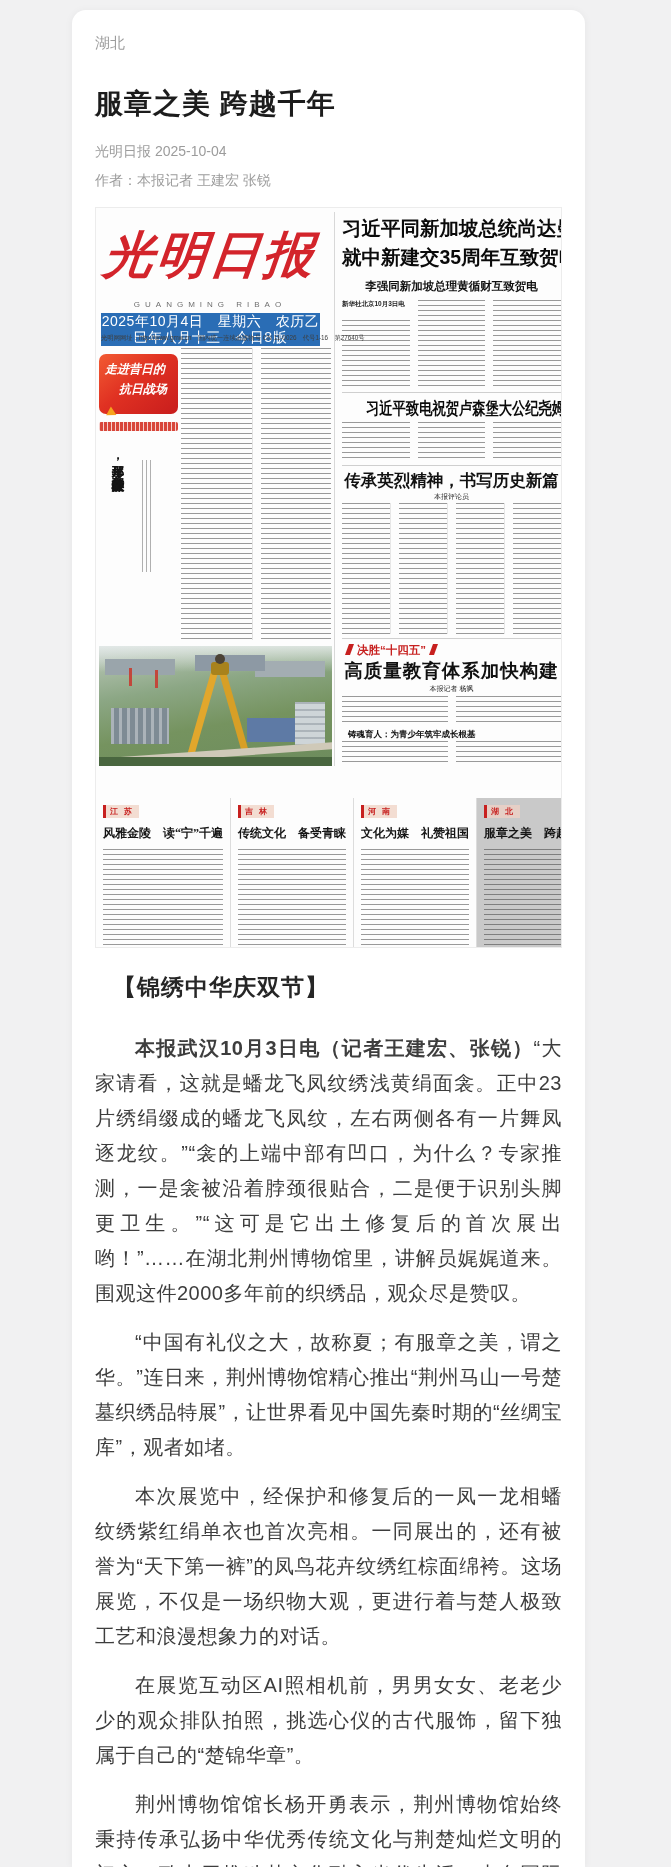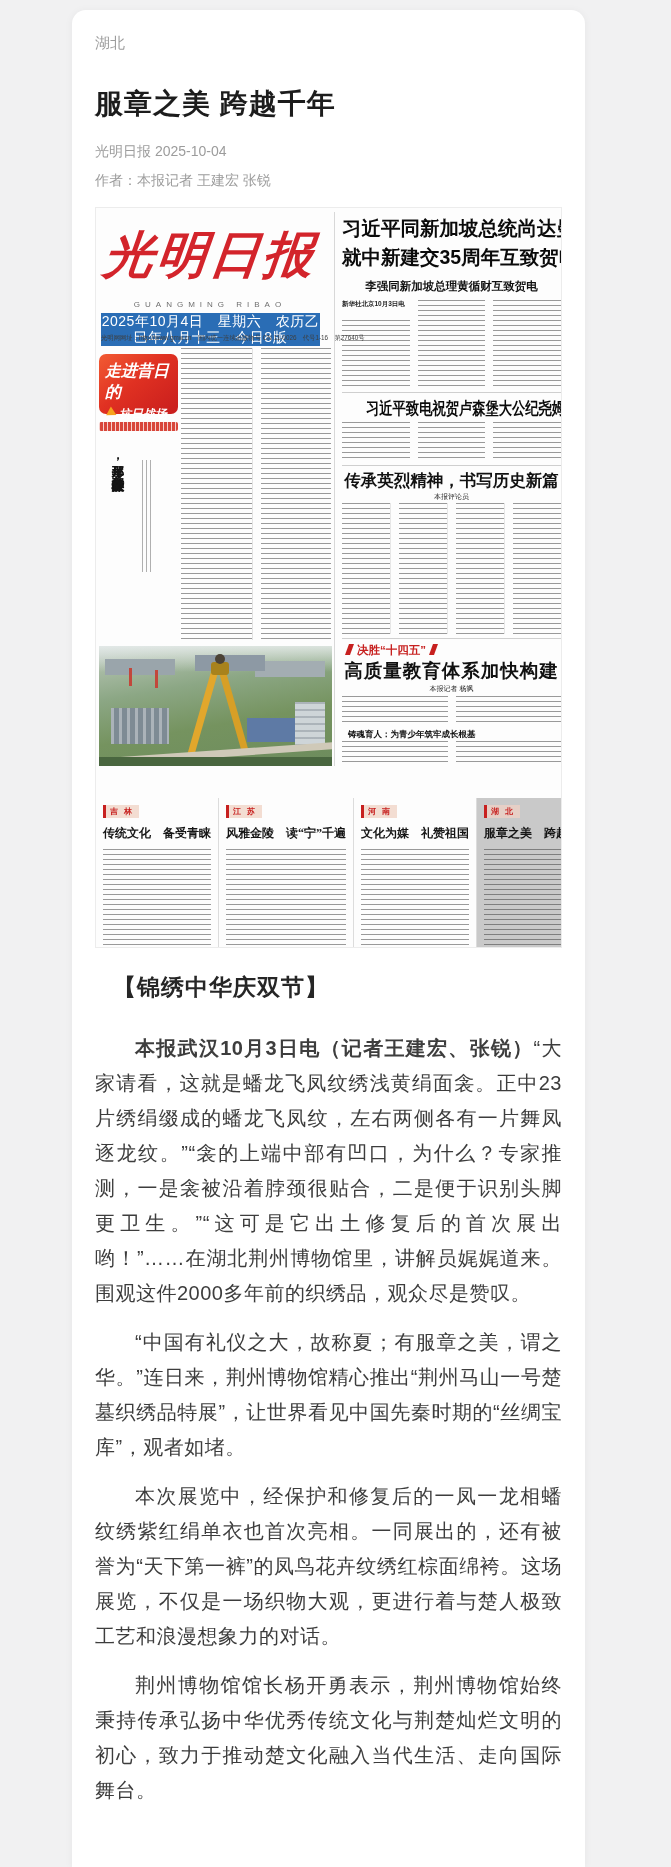--- a/index.html
+++ b/index.html
@@ -42,21 +42,21 @@
   #np-infoline{left:5px;top:126px;width:228px;font-size:6.6px;color:#3e3e3e;white-space:nowrap;
     transform:scaleX(.96);transform-origin:left top;}
 
   #np-micro-left{left:85px;top:140px;width:150px;height:292px;}
   #np-micro-left>div{border-right:1px solid #e3e3e3;}
   #np-micro-left>div:last-child{border-right:none;}
 
   #np-promo{left:3px;top:146px;width:79px;height:60px;border-radius:7px;
     background:linear-gradient(140deg,#f25b33 0%,#e03122 45%,#c81d1d 100%);
     color:#fff;font-style:italic;font-weight:bold;box-sizing:border-box;padding:7px 0 0 6px;}
-  #np-promo .l1{font-size:16px;}
+  #np-promo .l1{font-size:12px;}
   #np-promo .l2{font-size:12px;margin:3px 0 0 14px;}
   #np-promo-arrow{left:12px;top:200px;width:0;height:0;
     border-left:9px solid #f6a21e;border-top:5px solid transparent;border-bottom:5px solid transparent;
     transform:rotate(28deg);}
   #np-promo-strip{left:3px;top:214px;width:79px;height:9px;border-radius:2px;background:#d8463a;
     background-image:repeating-linear-gradient(90deg,rgba(255,255,255,.75) 0 1px,transparent 1px 4px);}
 
   #np-vhead{left:4px;top:248px;width:36px;height:190px;
     writing-mode:vertical-rl;text-orientation:upright;
     font-family:"Liberation Serif","DejaVu Serif",serif;font-weight:bold;
@@ -230,27 +230,27 @@
       <div class="ph" id="ph-leg2"></div>
       <div class="ph" id="ph-apex"></div>
       <div class="ph" id="ph-wheel"></div>
       <div class="ph" id="ph-road"></div>
       <div class="ph" id="ph-trees"></div>
     </div>
 
 
     <div class="abs" id="np-cols">
       <div class="np-col">
+        <span class="np-label">江 苏</span>
+        <div class="np-col-h">风雅金陵　读“宁”千遍</div>
+        <div class="np-col-noise noise"></div>
+      </div>
+      <div class="np-col">
         <span class="np-label">吉 林</span>
         <div class="np-col-h">传统文化　备受青睐</div>
-        <div class="np-col-noise noise"></div>
-      </div>
-      <div class="np-col">
-        <span class="np-label">江 苏</span>
-        <div class="np-col-h">风雅金陵　读“宁”千遍</div>
         <div class="np-col-noise noise"></div>
       </div>
       <div class="np-col">
         <span class="np-label">河 南</span>
         <div class="np-col-h">文化为媒　礼赞祖国</div>
         <div class="np-col-noise noise"></div>
       </div>
       <div class="np-col hl">
         <span class="np-label">湖 北</span>
         <div class="np-col-h">服章之美　跨越千年</div>
@@ -258,15 +258,16 @@
       </div>
     </div>
 
   </div>
 
   <div class="section-header">【锦绣中华庆双节】</div>
 
   <p class="para"><span class="lead">本报武汉10月3日电（记者王建宏、张锐）</span><span>“大家请看，这就是蟠龙飞凤纹绣浅黄绢面衾。正中23片绣绢缀成的蟠龙飞凤纹，左右两侧各有一片舞凤逐龙纹。”“衾的上端中部有凹口，为什么？专家推测，一是衾被沿着脖颈很贴合，二是便于识别头脚更卫生。”“这可是它出土修复后的首次展出哟！”……在湖北荆州博物馆里，讲解员娓娓道来。围观这件2000多年前的织绣品，观众尽是赞叹。</span></p>
   <p class="para">“中国有礼仪之大，故称夏；有服章之美，谓之华。”连日来，荆州博物馆精心推出“荆州马山一号楚墓织绣品特展”，让世界看见中国先秦时期的“丝绸宝库”，观者如堵。</p>
   <p class="para">本次展览中，经保护和修复后的一凤一龙相蟠纹绣紫红绢单衣也首次亮相。一同展出的，还有被誉为“天下第一裤”的凤鸟花卉纹绣红棕面绵袴。这场展览，不仅是一场织物大观，更进行着与楚人极致工艺和浪漫想象力的对话。</p>
+  <p class="para">在展览互动区AI照相机前，男男女女、老老少少的观众排队拍照，挑选心仪的古代服饰，留下独属于自己的“楚锦华章”。</p>
   <p class="para">荆州博物馆馆长杨开勇表示，荆州博物馆始终秉持传承弘扬中华优秀传统文化与荆楚灿烂文明的初心，致力于推动楚文化融入当代生活、走向国际舞台。</p>
 
 </div>
 
 </body></html>

